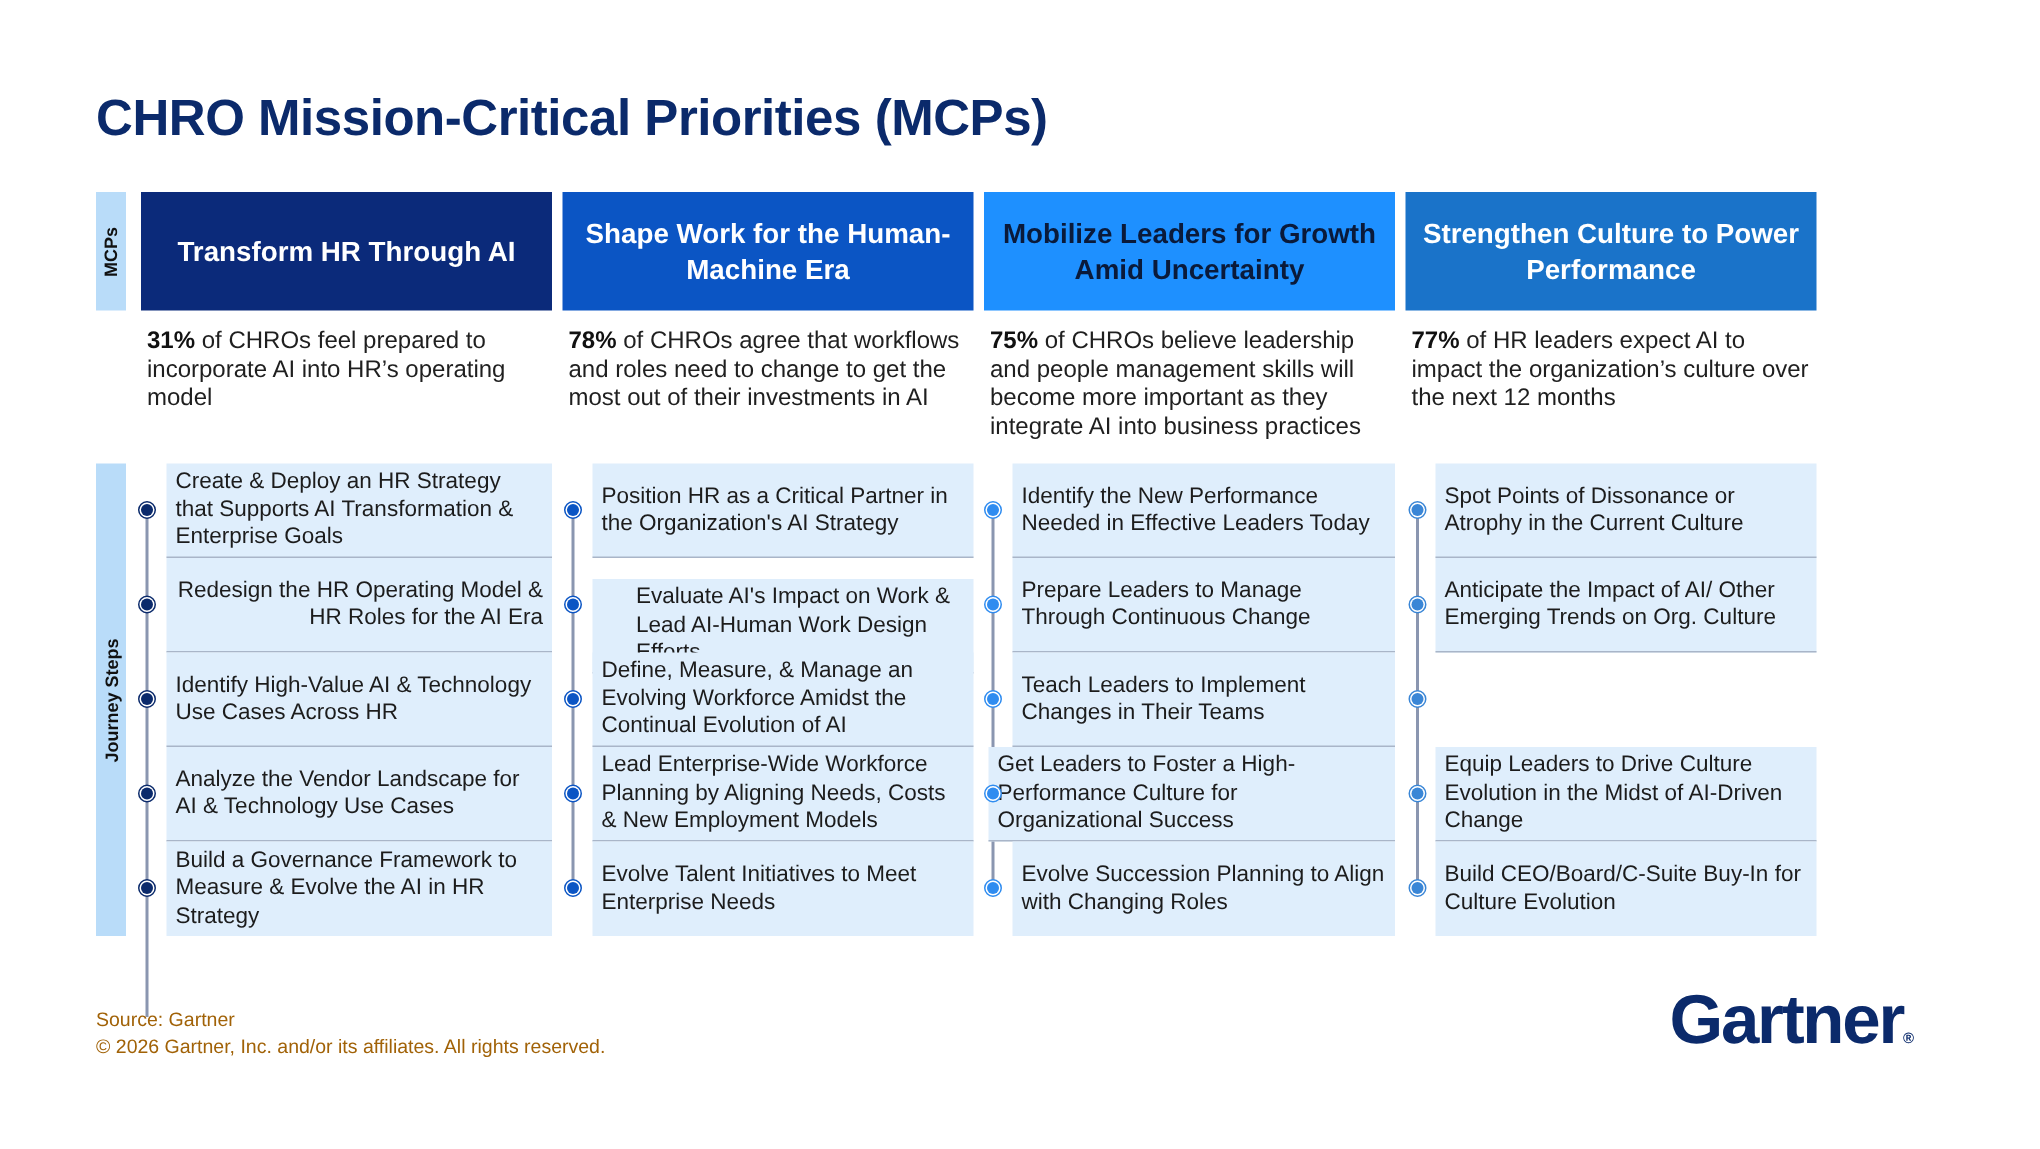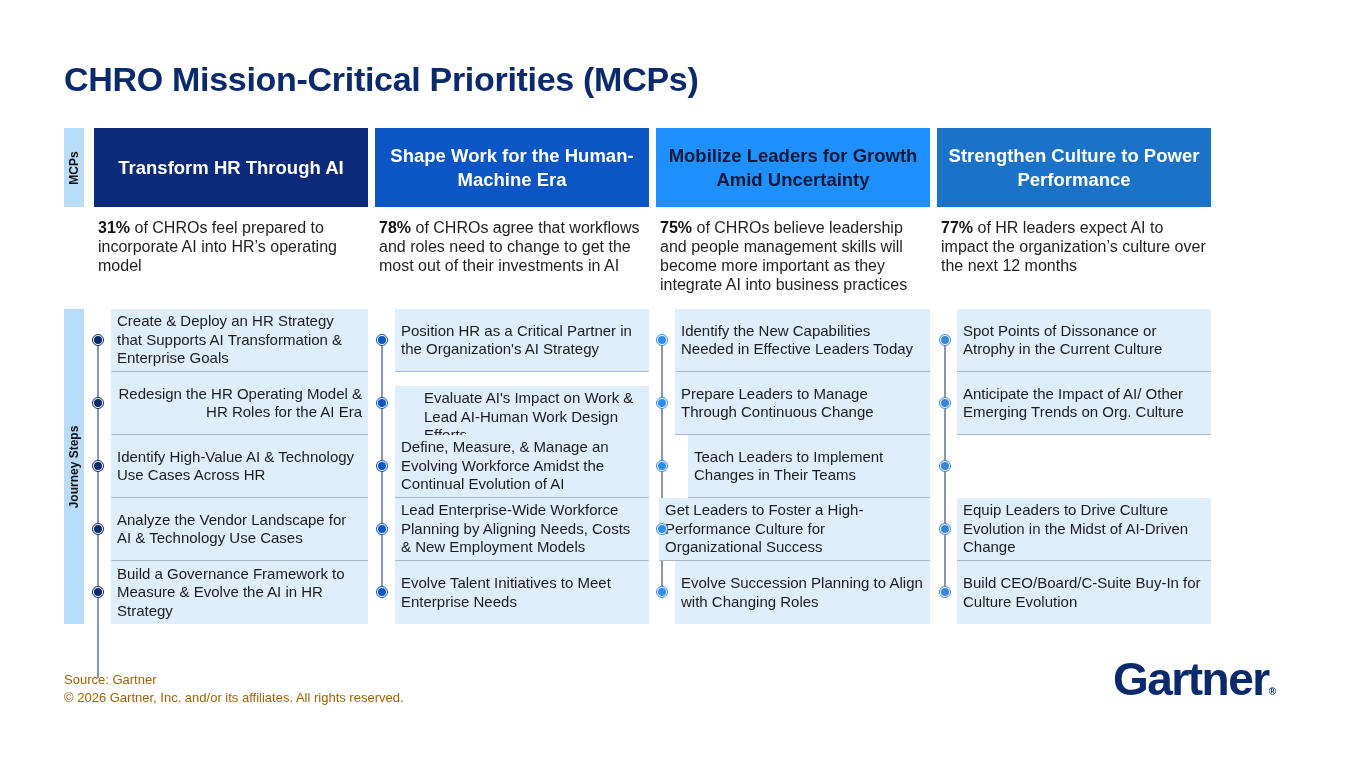--- a/index.html
+++ b/index.html
@@ -150,32 +150,32 @@
     <div class="step last" style="top: 252px; left: 23px; right: 0px;">
       <span>Evolve Talent Initiatives to Meet Enterprise Needs</span>
     </div>
     <div class="dot" style="left: 4px; top: 277px; border: 1.5px solid rgb(11, 85, 196);">
       <i style="background: rgb(11, 85, 196);"></i>
     </div>
   </div>
 <div class="steps" id="steps-2" style="left:652px;width:278px;height:315px;">
     <div class="timeline" style="left: 9px;"></div>
     <div class="step" style="top: 0px; left: 23px; right: 0px;">
-      <span>Identify the New Capabilities Needed in Effective Leaders Today</span>
+      <span>Identify the New Performance Needed in Effective Leaders Today</span>
     </div>
     <div class="dot" style="left: 4px; top: 25px; border: 1.5px solid rgb(47, 140, 240);">
       <i style="background: rgb(47, 140, 240);"></i>
     </div>
     <div class="step" style="top: 63px; left: 23px; right: 0px;">
       <span>Prepare Leaders to Manage Through Continuous Change</span>
     </div>
     <div class="dot" style="left: 4px; top: 88px; border: 1.5px solid rgb(47, 140, 240);">
       <i style="background: rgb(47, 140, 240);"></i>
     </div>
-    <div class="step" style="top: 126px; left: 36px; right: 0px;">
+    <div class="step" style="top: 126px; left: 23px; right: 0px;">
       <span>Teach Leaders to Implement Changes in Their Teams</span>
     </div>
     <div class="dot" style="left: 4px; top: 151px; border: 1.5px solid rgb(47, 140, 240);">
       <i style="background: rgb(47, 140, 240);"></i>
     </div>
     <div class="step" style="top: 189px; left: 7px; right: 0px;">
       <span>Get Leaders to Foster a High-Performance Culture for Organizational Success</span>
     </div>
     <div class="dot" style="left: 4px; top: 214px; border: 1.5px solid rgb(47, 140, 240);">
       <i style="background: rgb(47, 140, 240);"></i>

